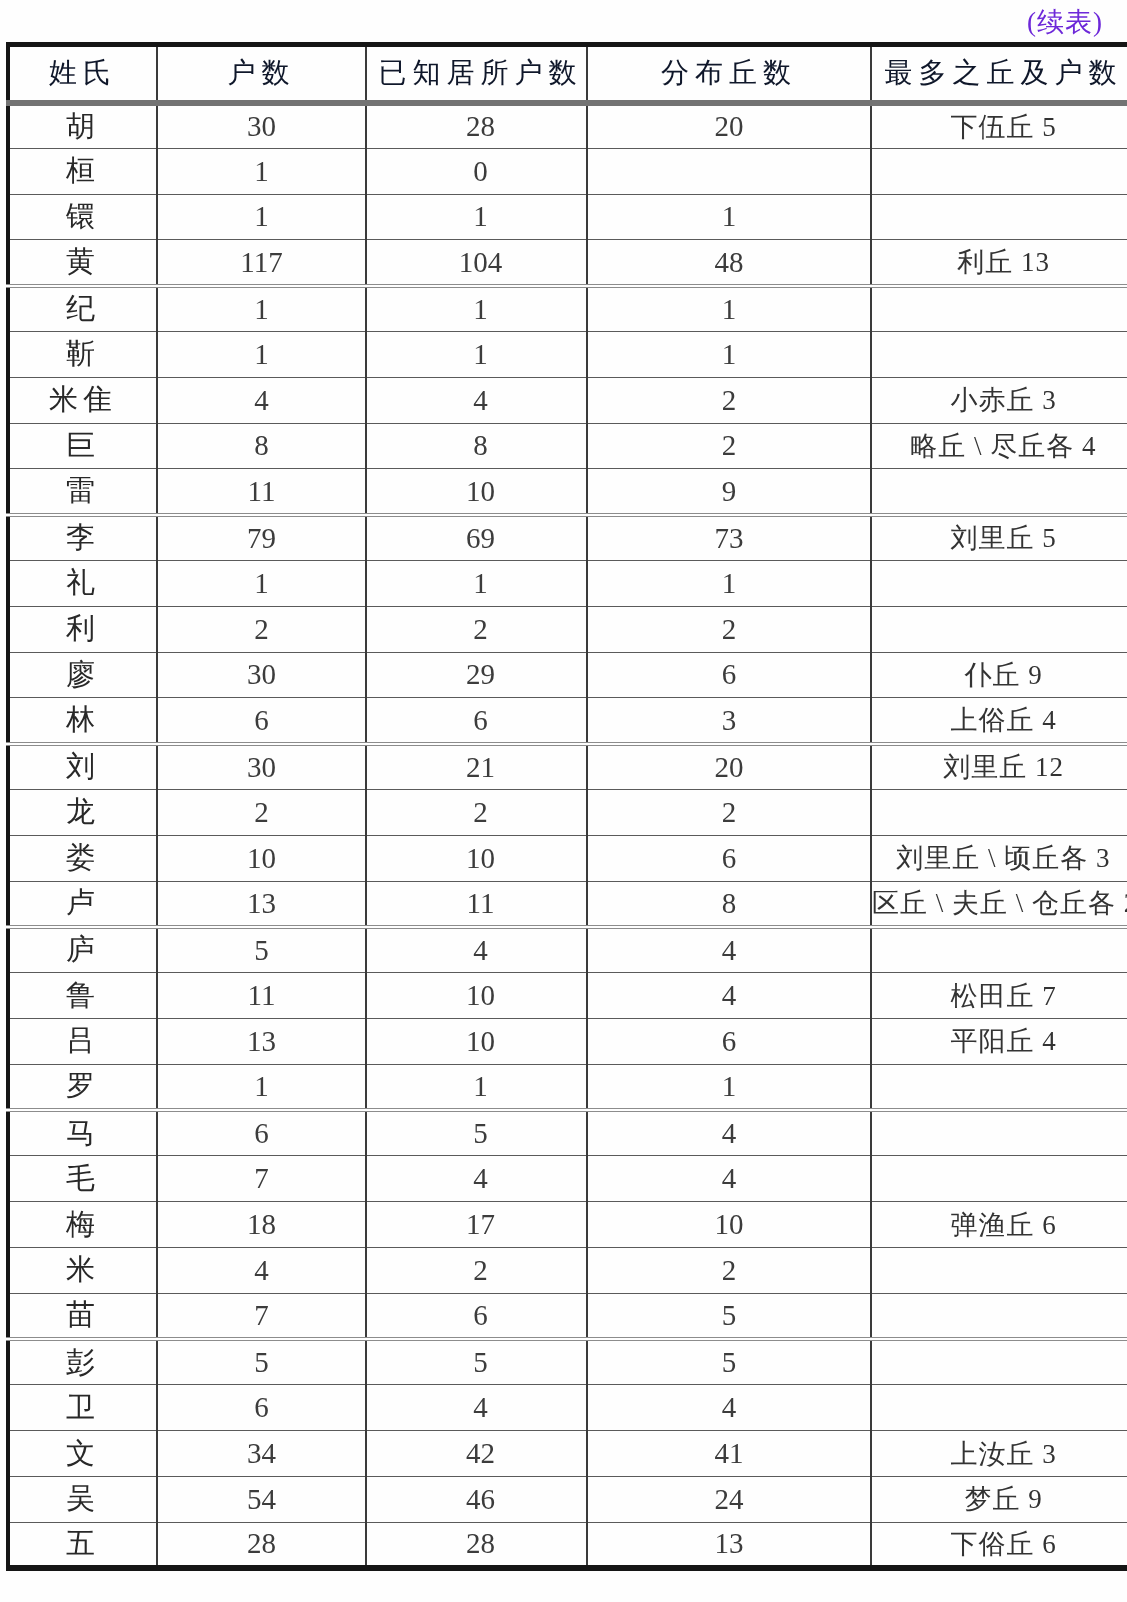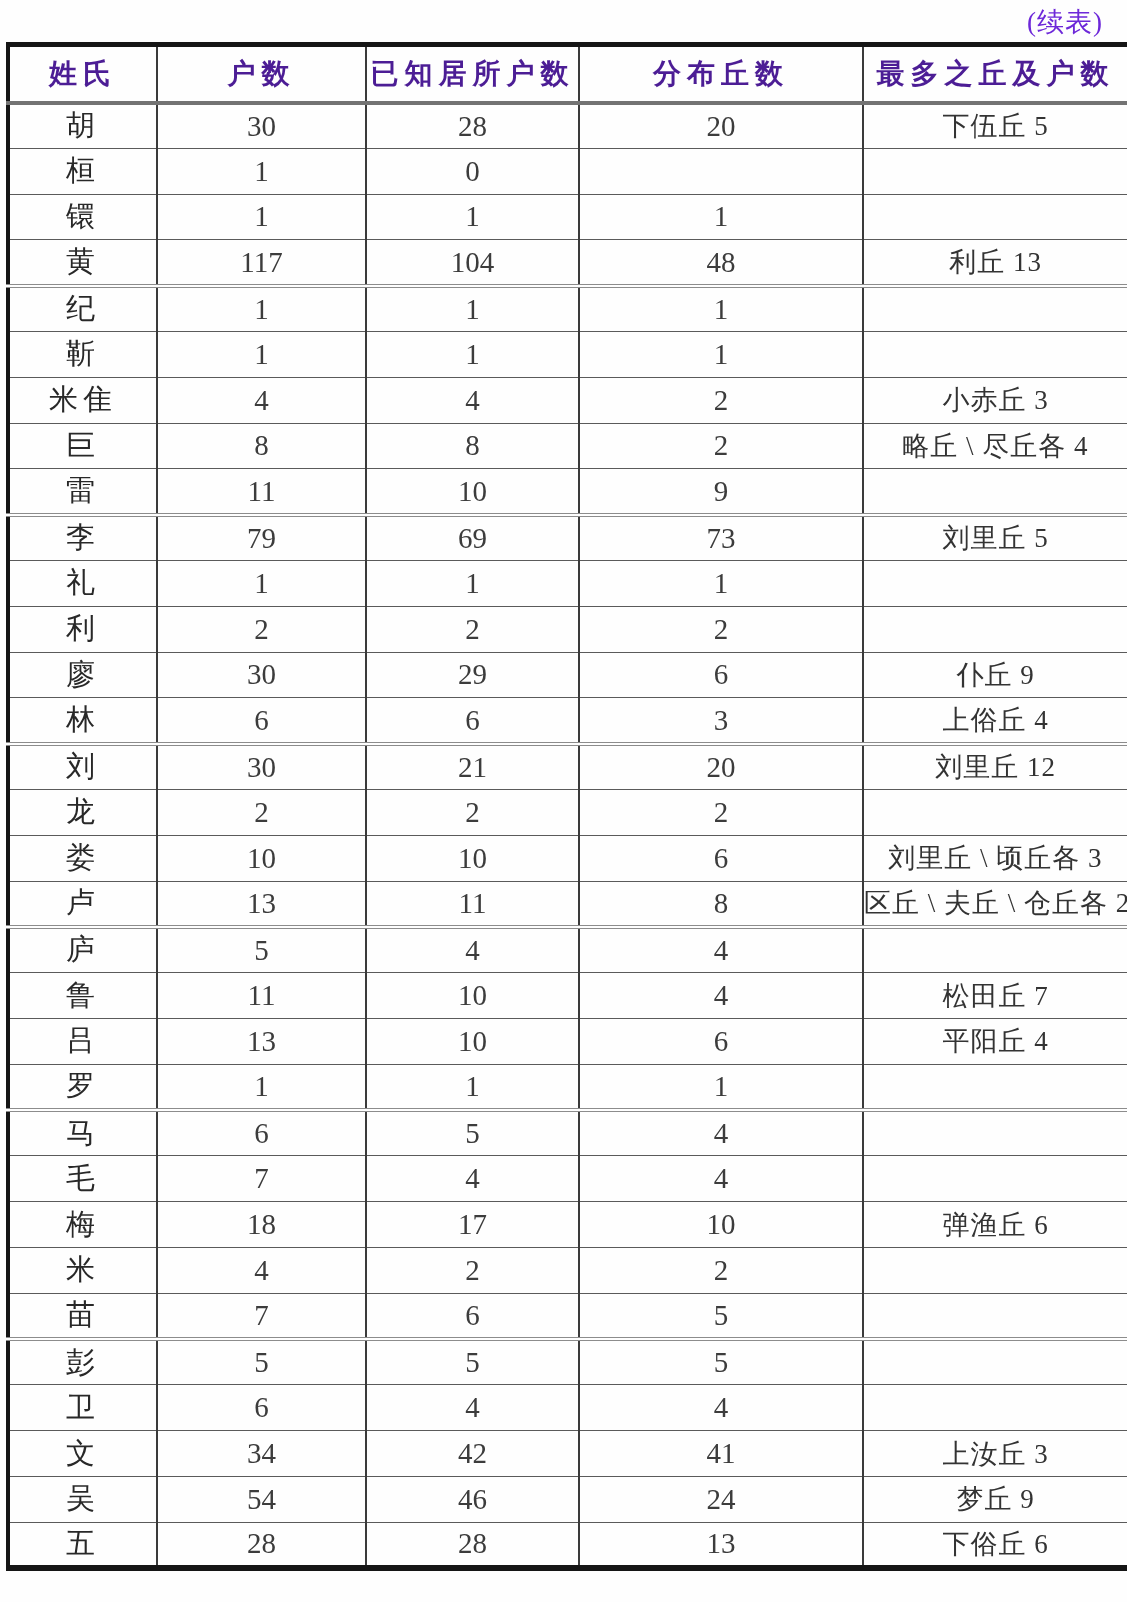--- a/index.html
+++ b/index.html
@@ -39,32 +39,32 @@
     text-align: center;
     vertical-align: middle;
     padding: 0;
     overflow: hidden;
     white-space: nowrap;
   }
   thead tr { height: 58px; }
   tbody tr { height: 45.8px; }
   thead th {
     font-size: 28px;
-    font-weight: bold;
+    font-weight: normal;
     letter-spacing: 6px;
-    color: #4c1d95;
-    border-bottom: 4px solid #737373;
+    color: #0f172a;
+    border-bottom: 6px solid #737373;
   }
   td { font-size: 29px; color: #3c3c3c; }
   td.surname { letter-spacing: 5px; color: #282828; }
   td.qiu { font-size: 27px; letter-spacing: 1px; color: #333333; }
   tr.thick td { border-bottom: 4px double #8c8c8c; }
   .c0 { width: 146px; }
   .c1 { width: 207px; }
-  .c2 { width: 211px; }
+  .c2 { width: 211px; padding-left: 8px; }
   .c3 { width: 282px; }
   .c4 { width: 263px; }
 </style>
 </head>
 <body>
 
 <div class="page">
 
   <div class="continued-label">(续表)</div>
 

